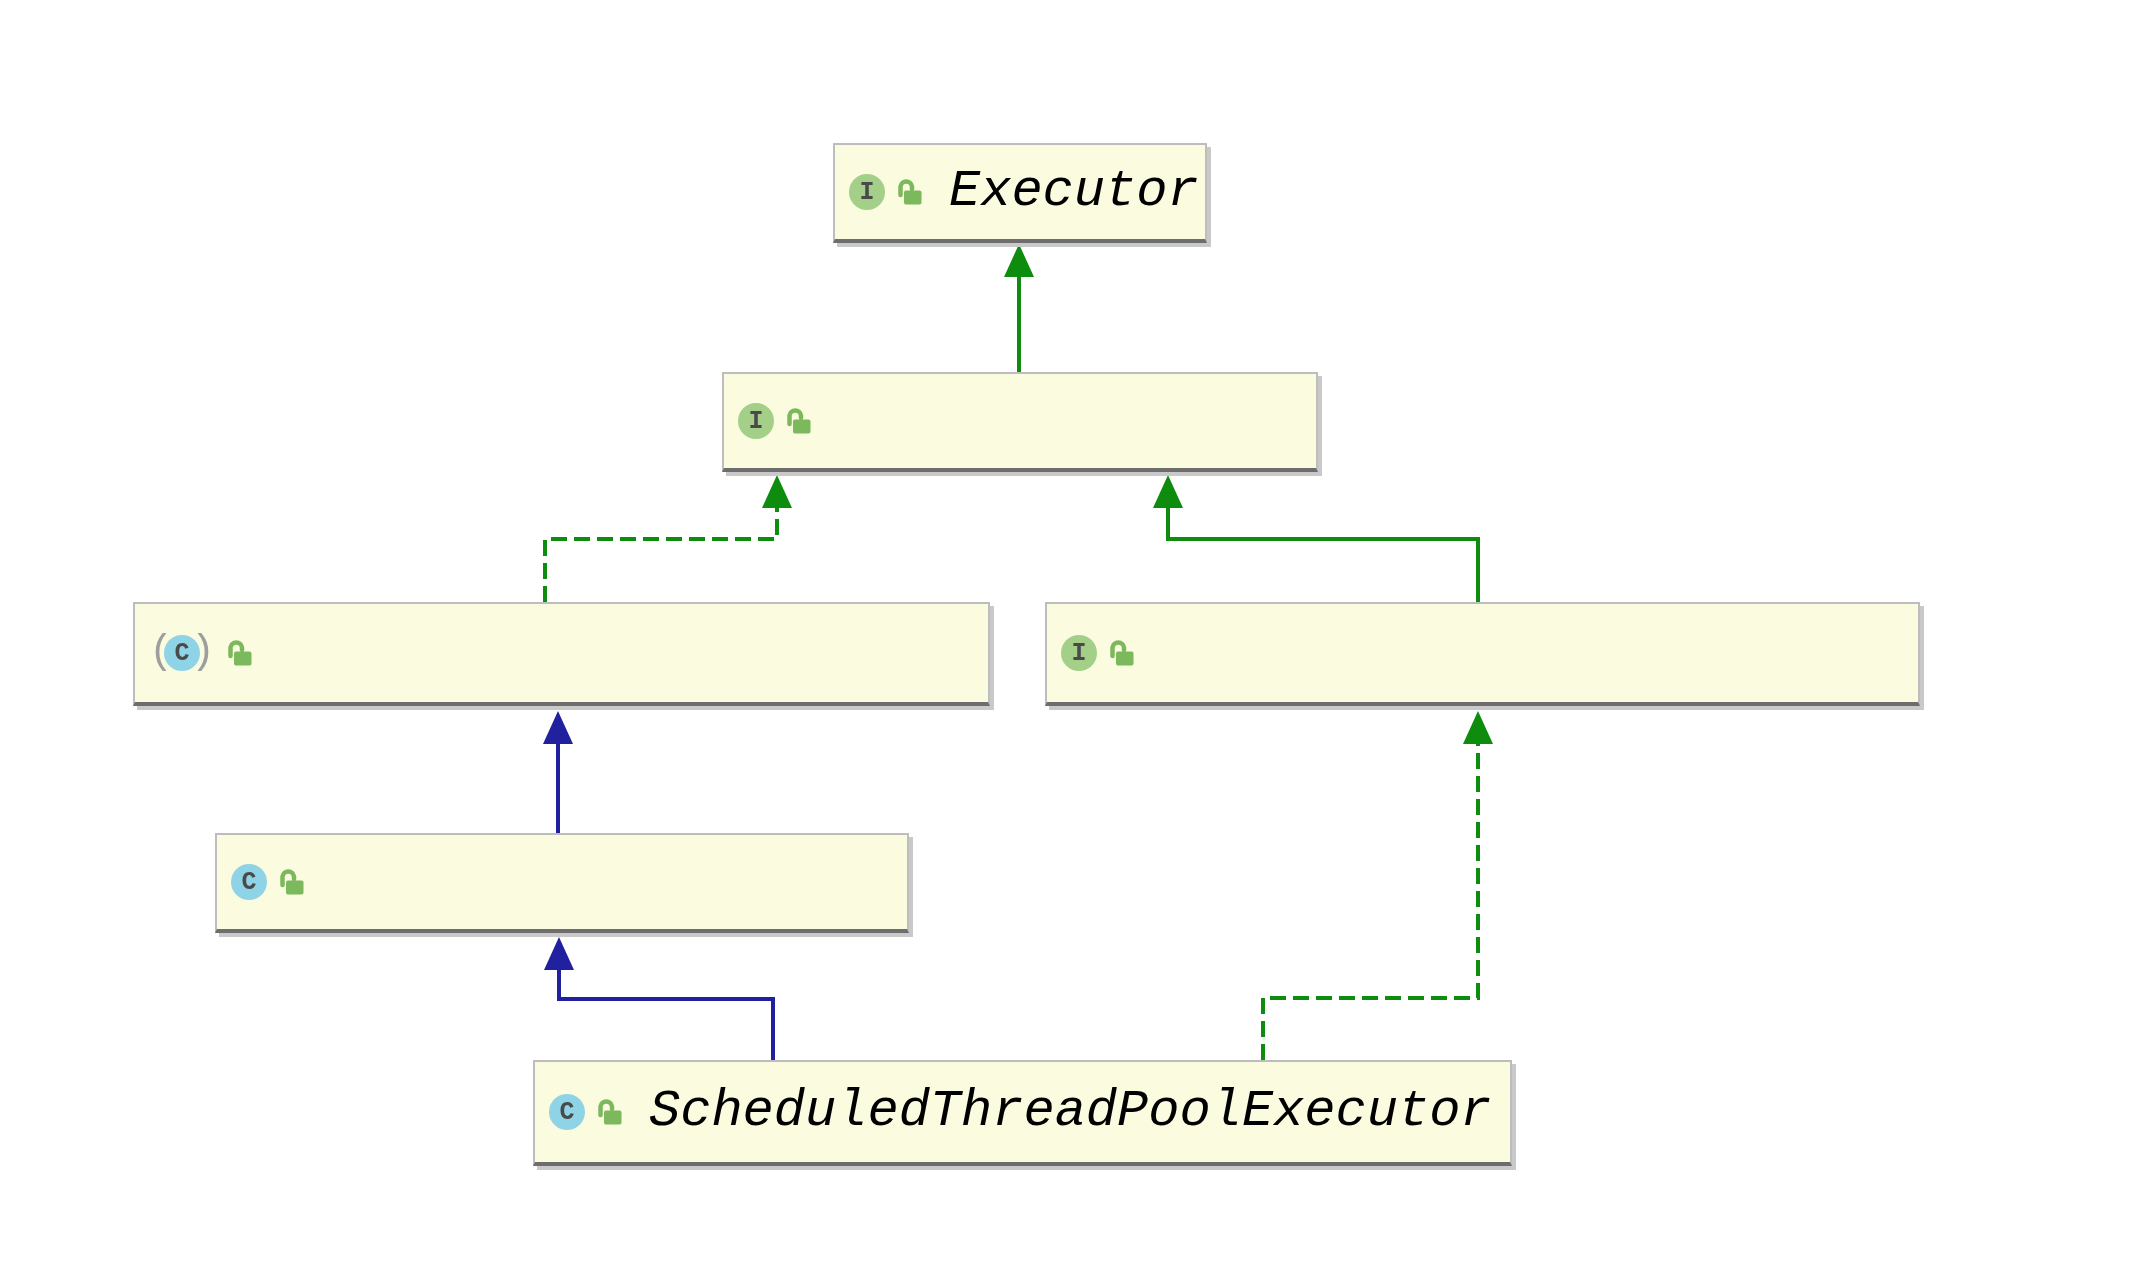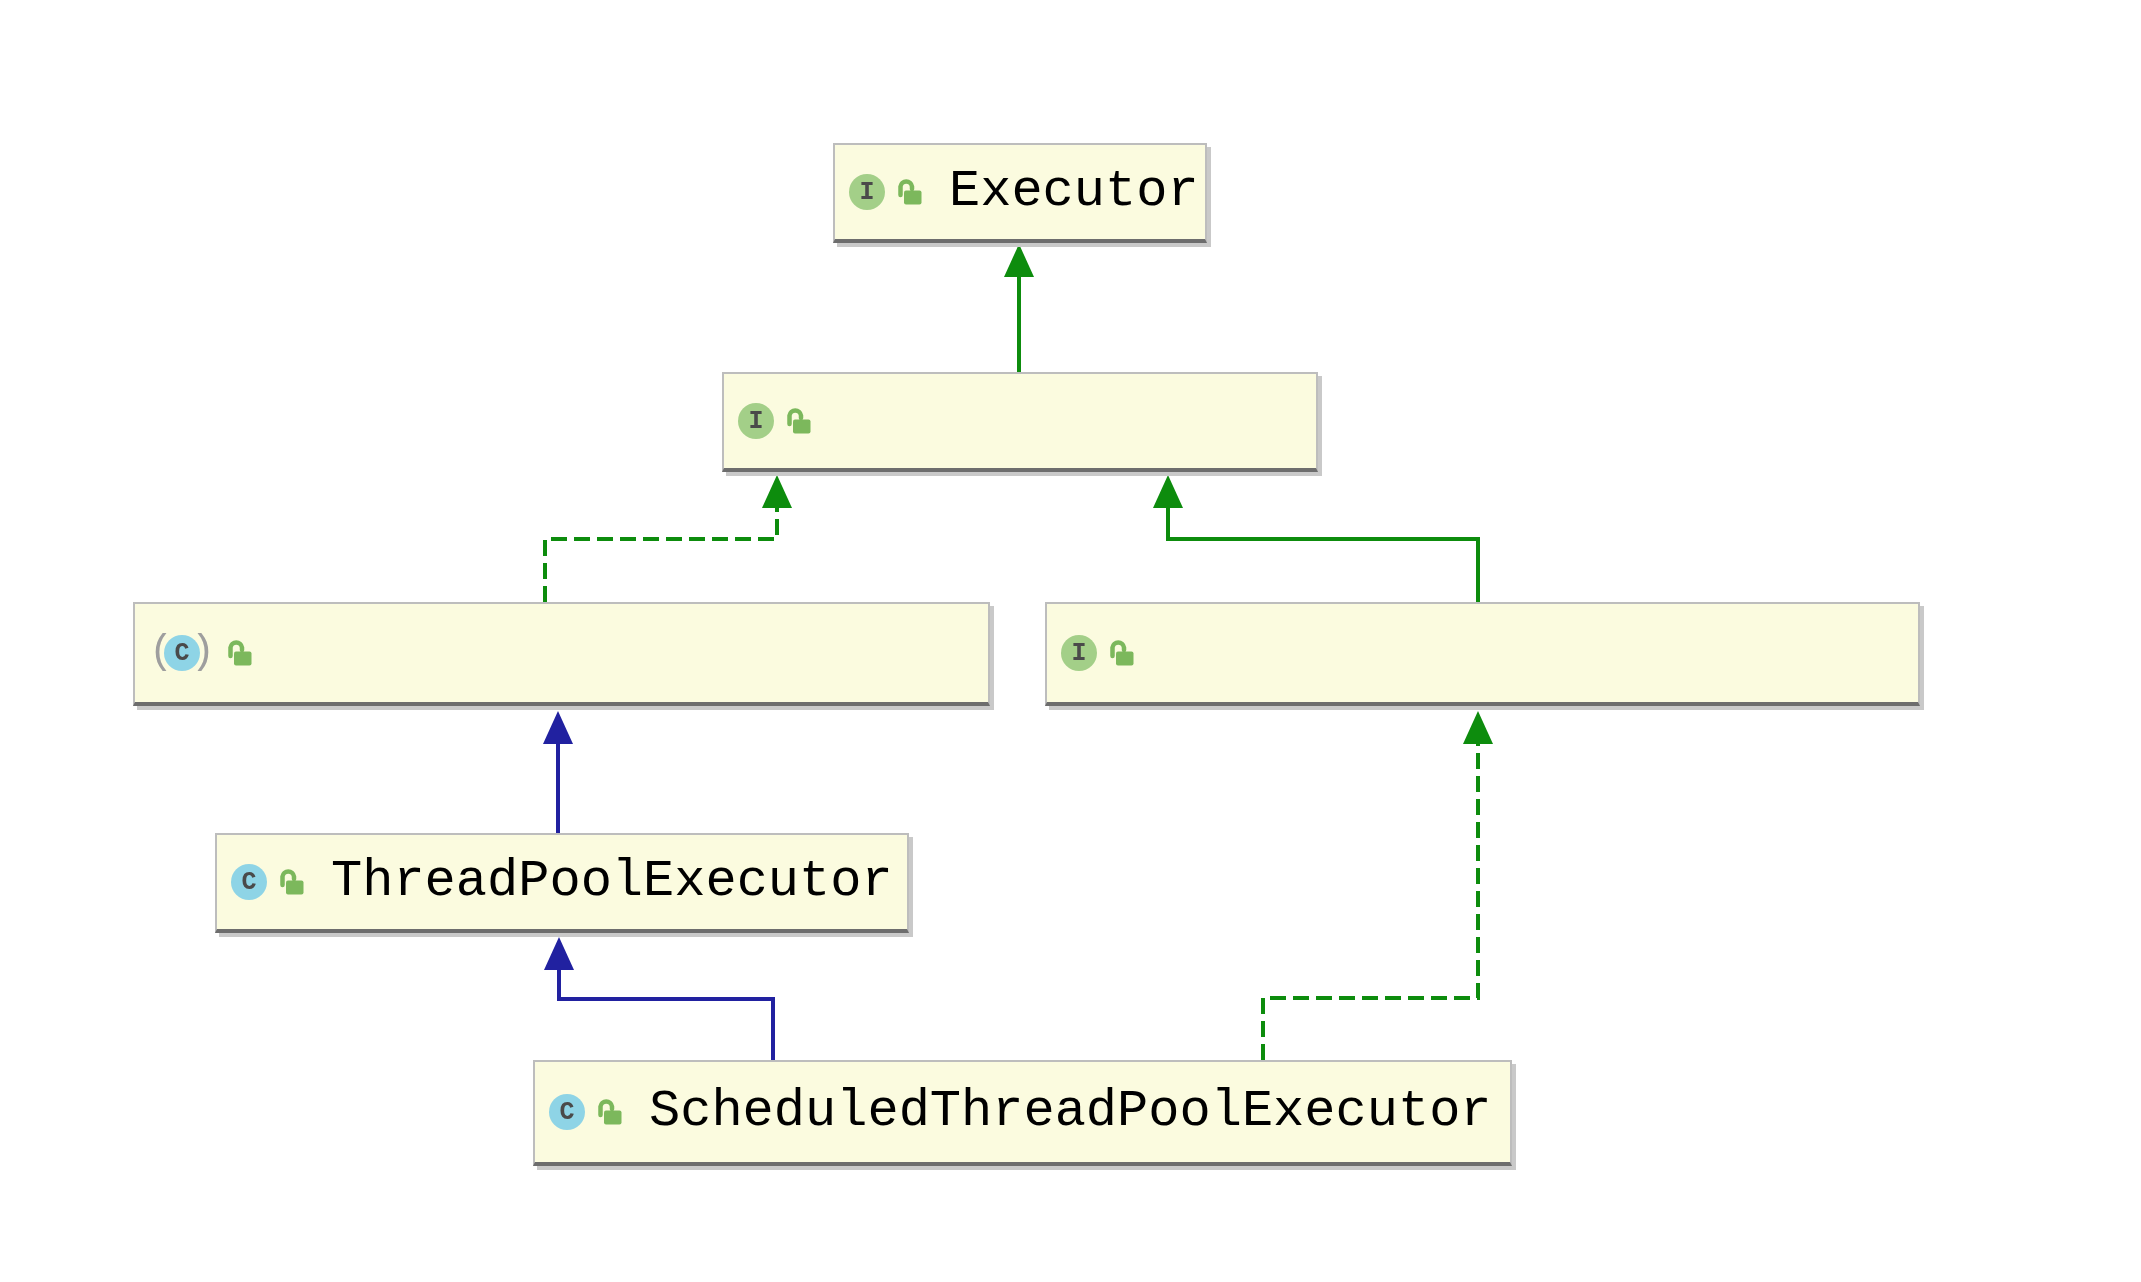--- a/index.html
+++ b/index.html
@@ -32,20 +32,21 @@
     border-bottom:4px solid var(--c-node-border-bottom,#6d6d6d);
     box-shadow:4px 4px 0 var(--c-node-shadow,#c9c9c9);
     cursor:default;
   }
   .node .label{
     margin-left:24px;
     font-size:52px;
     line-height:1;
     color:var(--c-label-text,#000000);
     white-space:nowrap;
+    font-style:italic;
   }
   .circle{
     position:relative;z-index:1;
     width:36px;height:36px;border-radius:50%;
     display:inline-flex;align-items:center;justify-content:center;
     font-weight:bold;font-size:25px;line-height:1;
     color:var(--c-icon-letter,#4a4a4a);
     flex:none;
   }
   .circle.iface{background:var(--c-interface-icon,#a3cf88);}
@@ -140,21 +141,20 @@
   </div>
 
   <div class="node" style="left:215px;top:833px;width:694px;height:100px">
     <span class="circle cls">
         <span>C</span>
       </span>
     <svg class="lock" viewBox="0 0 30 30" xmlns="http://www.w3.org/2000/svg">
       <path class="shackle" d="M5.5 18 L5.5 9.5 A5.8 5.8 0 0 1 17 9.5 L17 12"></path>
       <rect class="lockbody" x="9" y="13.5" width="17.5" height="14" rx="2"></rect>
     </svg>
-    <span class="label">ThreadPoolExecutor</span>
   </div>
 
   <div class="node" style="left:533px;top:1060px;width:979px;height:106px">
     <span class="circle cls">
         <span>C</span>
       </span>
     <svg class="lock" viewBox="0 0 30 30" xmlns="http://www.w3.org/2000/svg">
       <path class="shackle" d="M5.5 18 L5.5 9.5 A5.8 5.8 0 0 1 17 9.5 L17 12"></path>
       <rect class="lockbody" x="9" y="13.5" width="17.5" height="14" rx="2"></rect>
     </svg>

